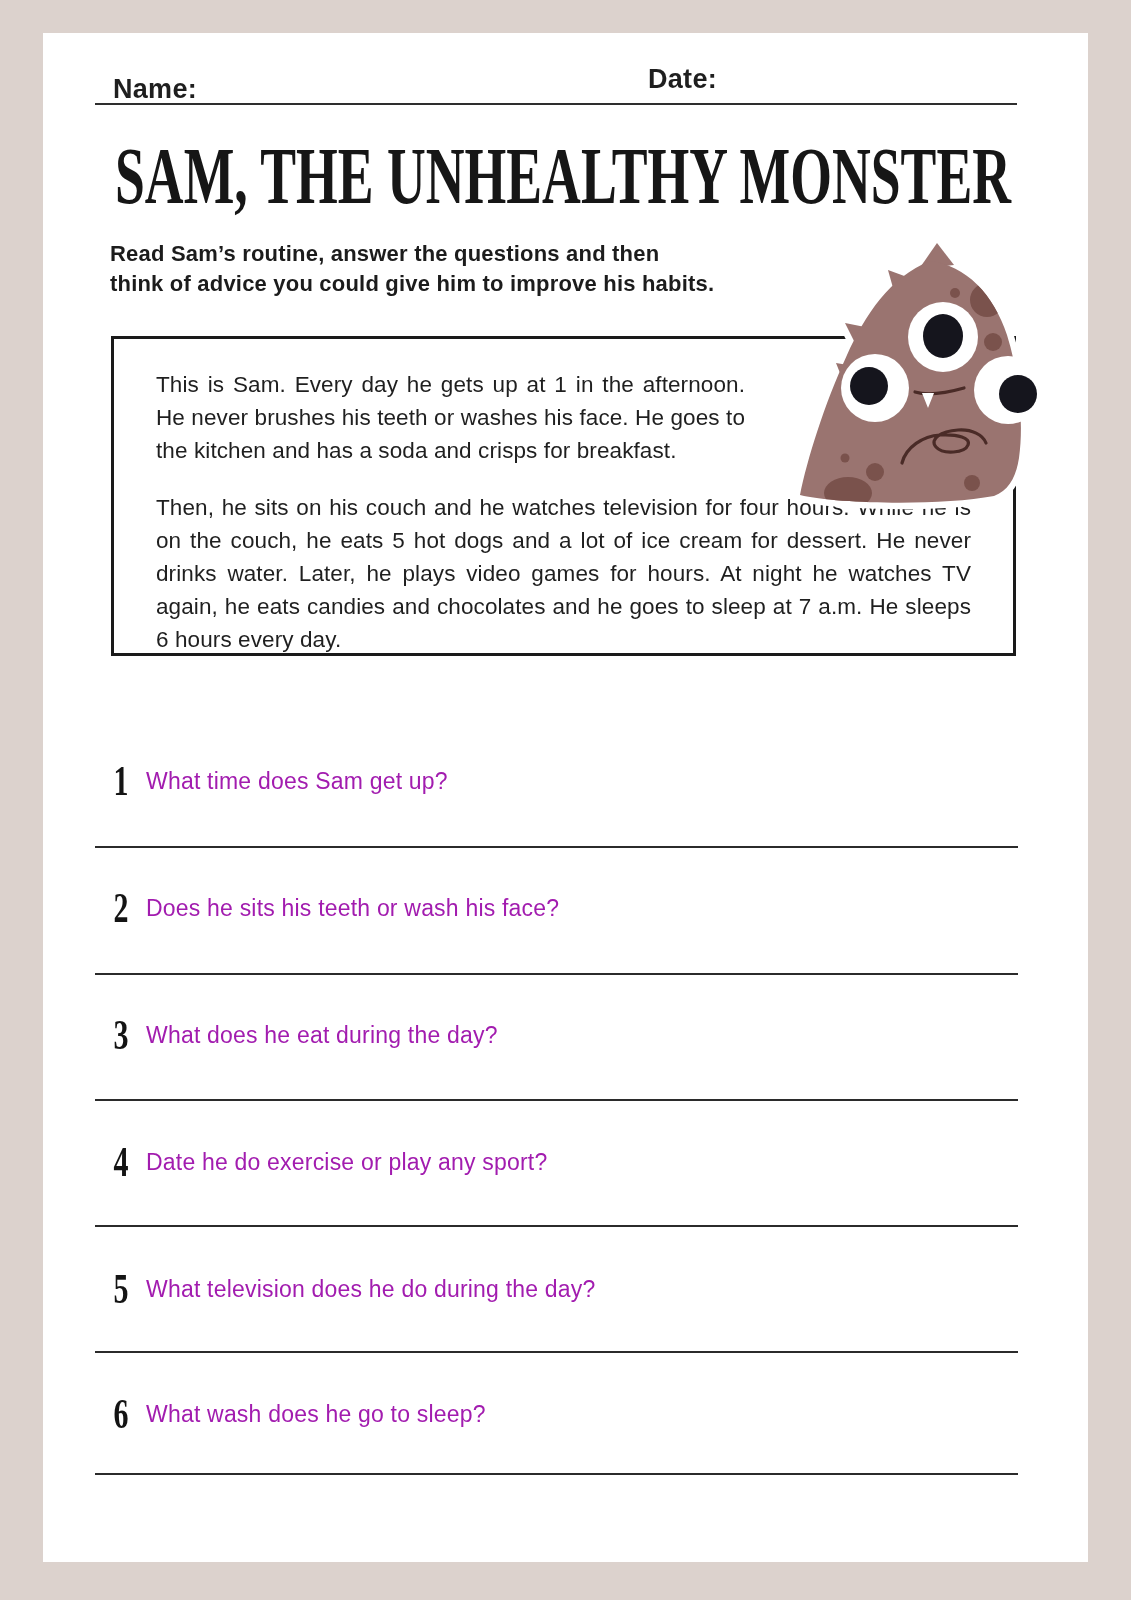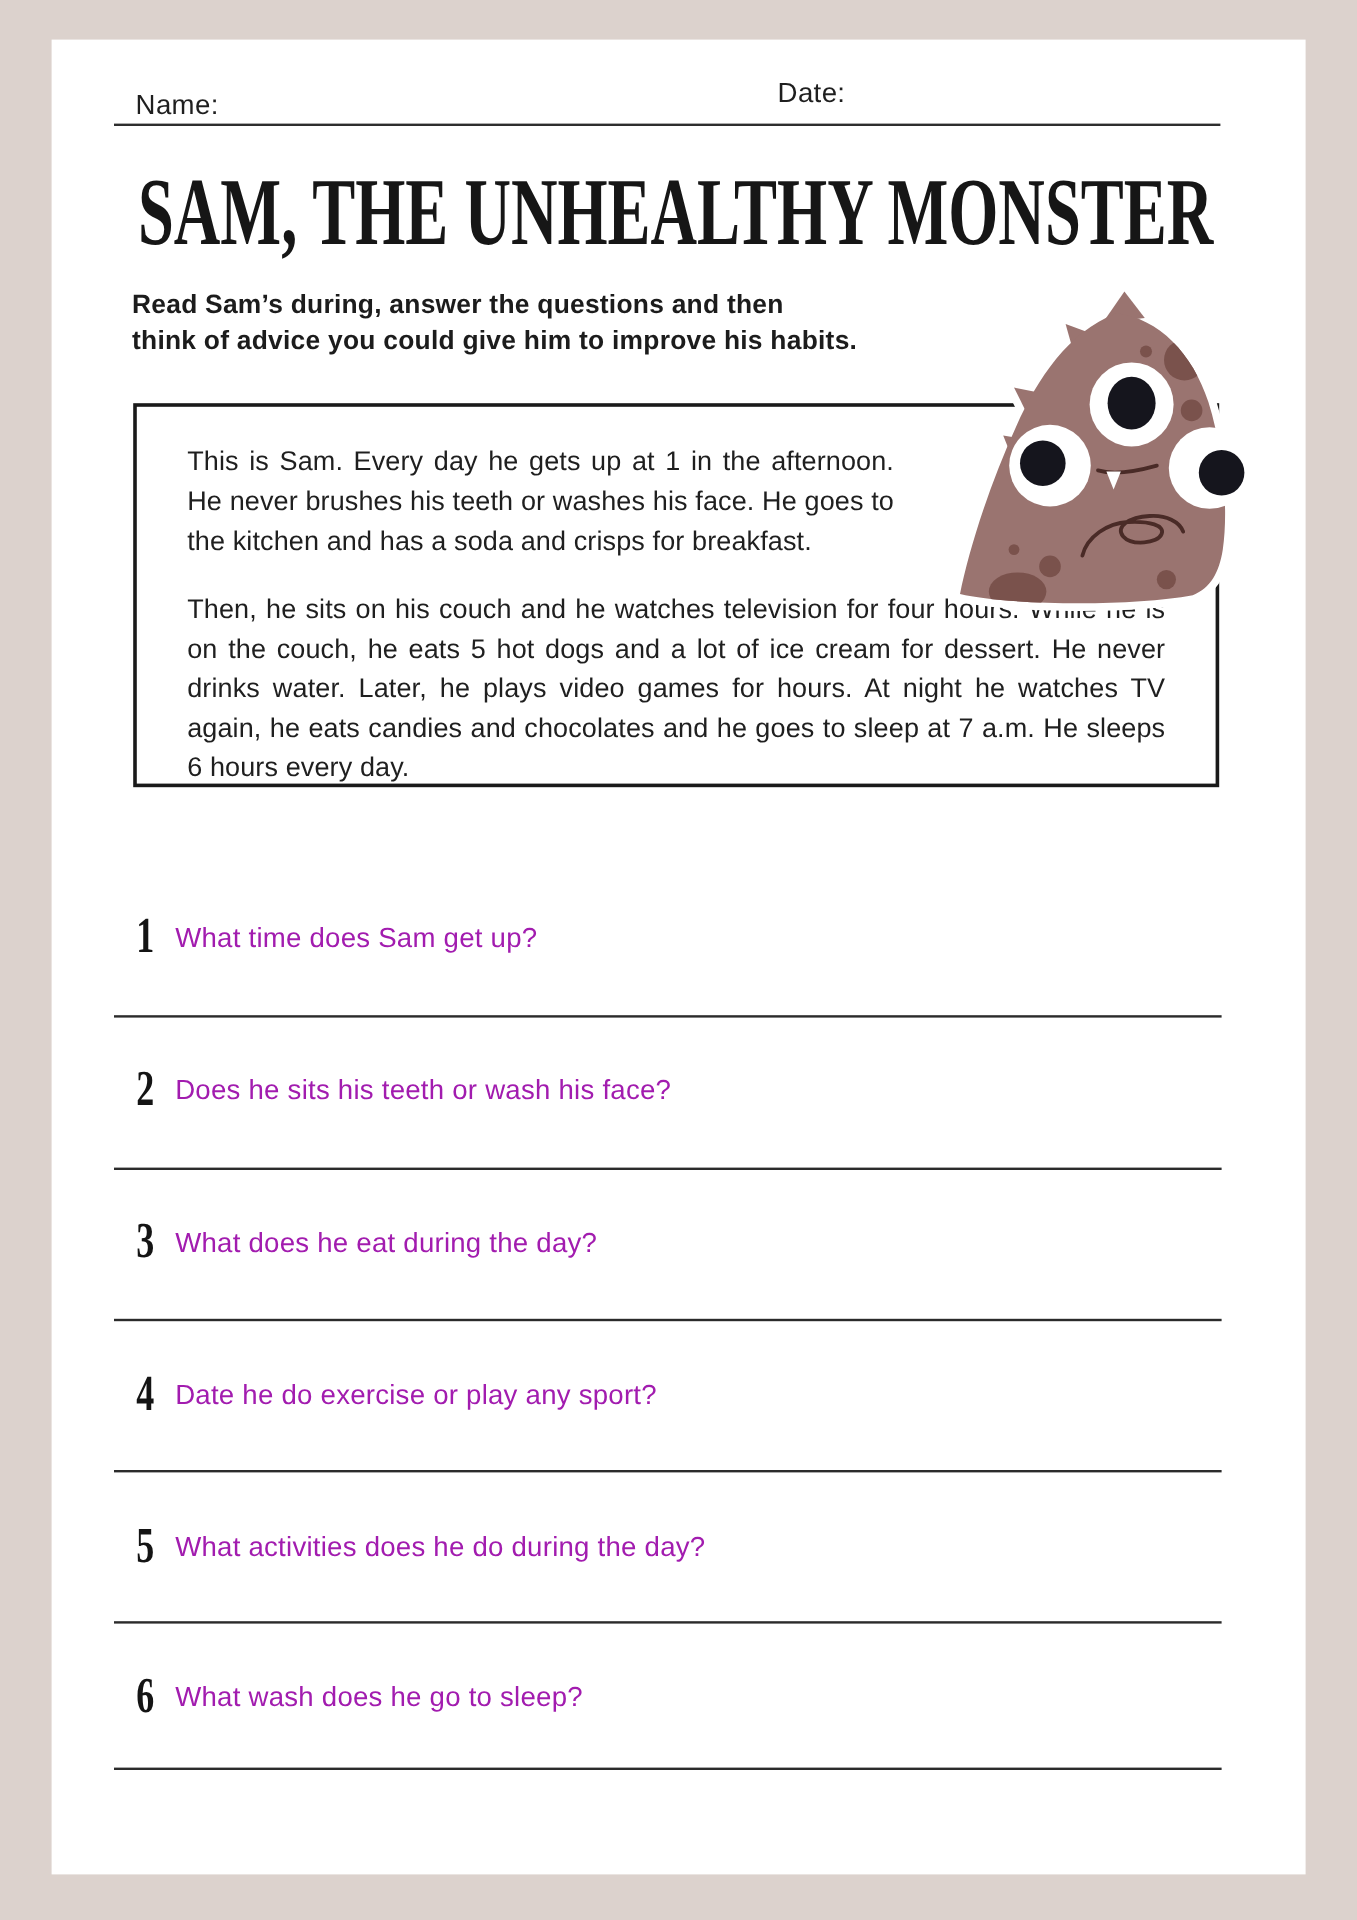--- a/index.html
+++ b/index.html
@@ -12,22 +12,22 @@
   }
   .page {
     position: absolute;
     left: 43px; top: 33px;
     width: 1045px; height: 1529px;
     background: #ffffff;
   }
   .abs { position: absolute; }
 
   .hdr-label {
-    font-size: 23px;
-    font-weight: normal;
+    font-size: 27px;
+    font-weight: bold;
     color: #1f1f1f;
     letter-spacing: 0.3px;
   }
   .hdr-line {
     position: absolute;
     left: 52px; top: 70px;
     width: 922px; height: 0;
     border-top: 2px solid #2e2e2e;
   }
 
@@ -104,21 +104,21 @@
 
   <div class="abs hdr-label" style="left:70px; top:41px;">Name:</div>
   <div class="abs hdr-label" style="left:605px; top:31px;">Date:</div>
   <div class="hdr-line"></div>
 
   <svg class="abs title-svg" style="left:70px; top:100px;" width="902" height="86" viewBox="0 0 902 86">
     <text x="2" y="70" font-family="Liberation Serif, serif" font-weight="bold" font-size="80" fill="#161616" textLength="896" lengthAdjust="spacingAndGlyphs">SAM, THE UNHEALTHY MONSTER</text>
   </svg>
 
   <div class="abs intro" style="left:67px; top:206px;">
-    <div>Read Sam’s during, answer the questions and then</div>
+    <div>Read Sam’s routine, answer the questions and then</div>
     <div>think of advice you could give him to improve his habits.</div>
   </div>
 
   <div class="abs pbox">
     <p class="first">This is Sam. Every day he gets up at 1 in the afternoon. He never brushes his teeth or washes his face. He goes to the kitchen and has a soda and crisps for breakfast.</p>
     <p>Then, he sits on his couch and he watches television for four hours. While he is on the couch, he eats 5 hot dogs and a lot of ice cream for dessert. He never drinks water. Later, he plays video games for hours. At night he watches TV again, he eats candies and chocolates and he goes to sleep at 7 a.m. He sleeps 6 hours every day.</p>
   </div>
 
   <svg class="abs monster-wrap" viewBox="0 0 280 285">
     <defs>
@@ -201,21 +201,21 @@
   <div class="ans-line" style="top:1066px"></div>
 
   <div class="q-row" style="top:1111px">
     <span class="q-num">4</span>
     <span class="q-text">Date he do exercise or play any sport?</span>
   </div>
   <div class="ans-line" style="top:1192px"></div>
 
   <div class="q-row" style="top:1238px">
     <span class="q-num">5</span>
-    <span class="q-text">What activities does he do during the day?</span>
+    <span class="q-text">What television does he do during the day?</span>
   </div>
   <div class="ans-line" style="top:1318px"></div>
 
   <div class="q-row" style="top:1363px">
     <span class="q-num">6</span>
     <span class="q-text">What wash does he go to sleep?</span>
   </div>
   <div class="ans-line" style="top:1440px"></div>
 
 </div>

